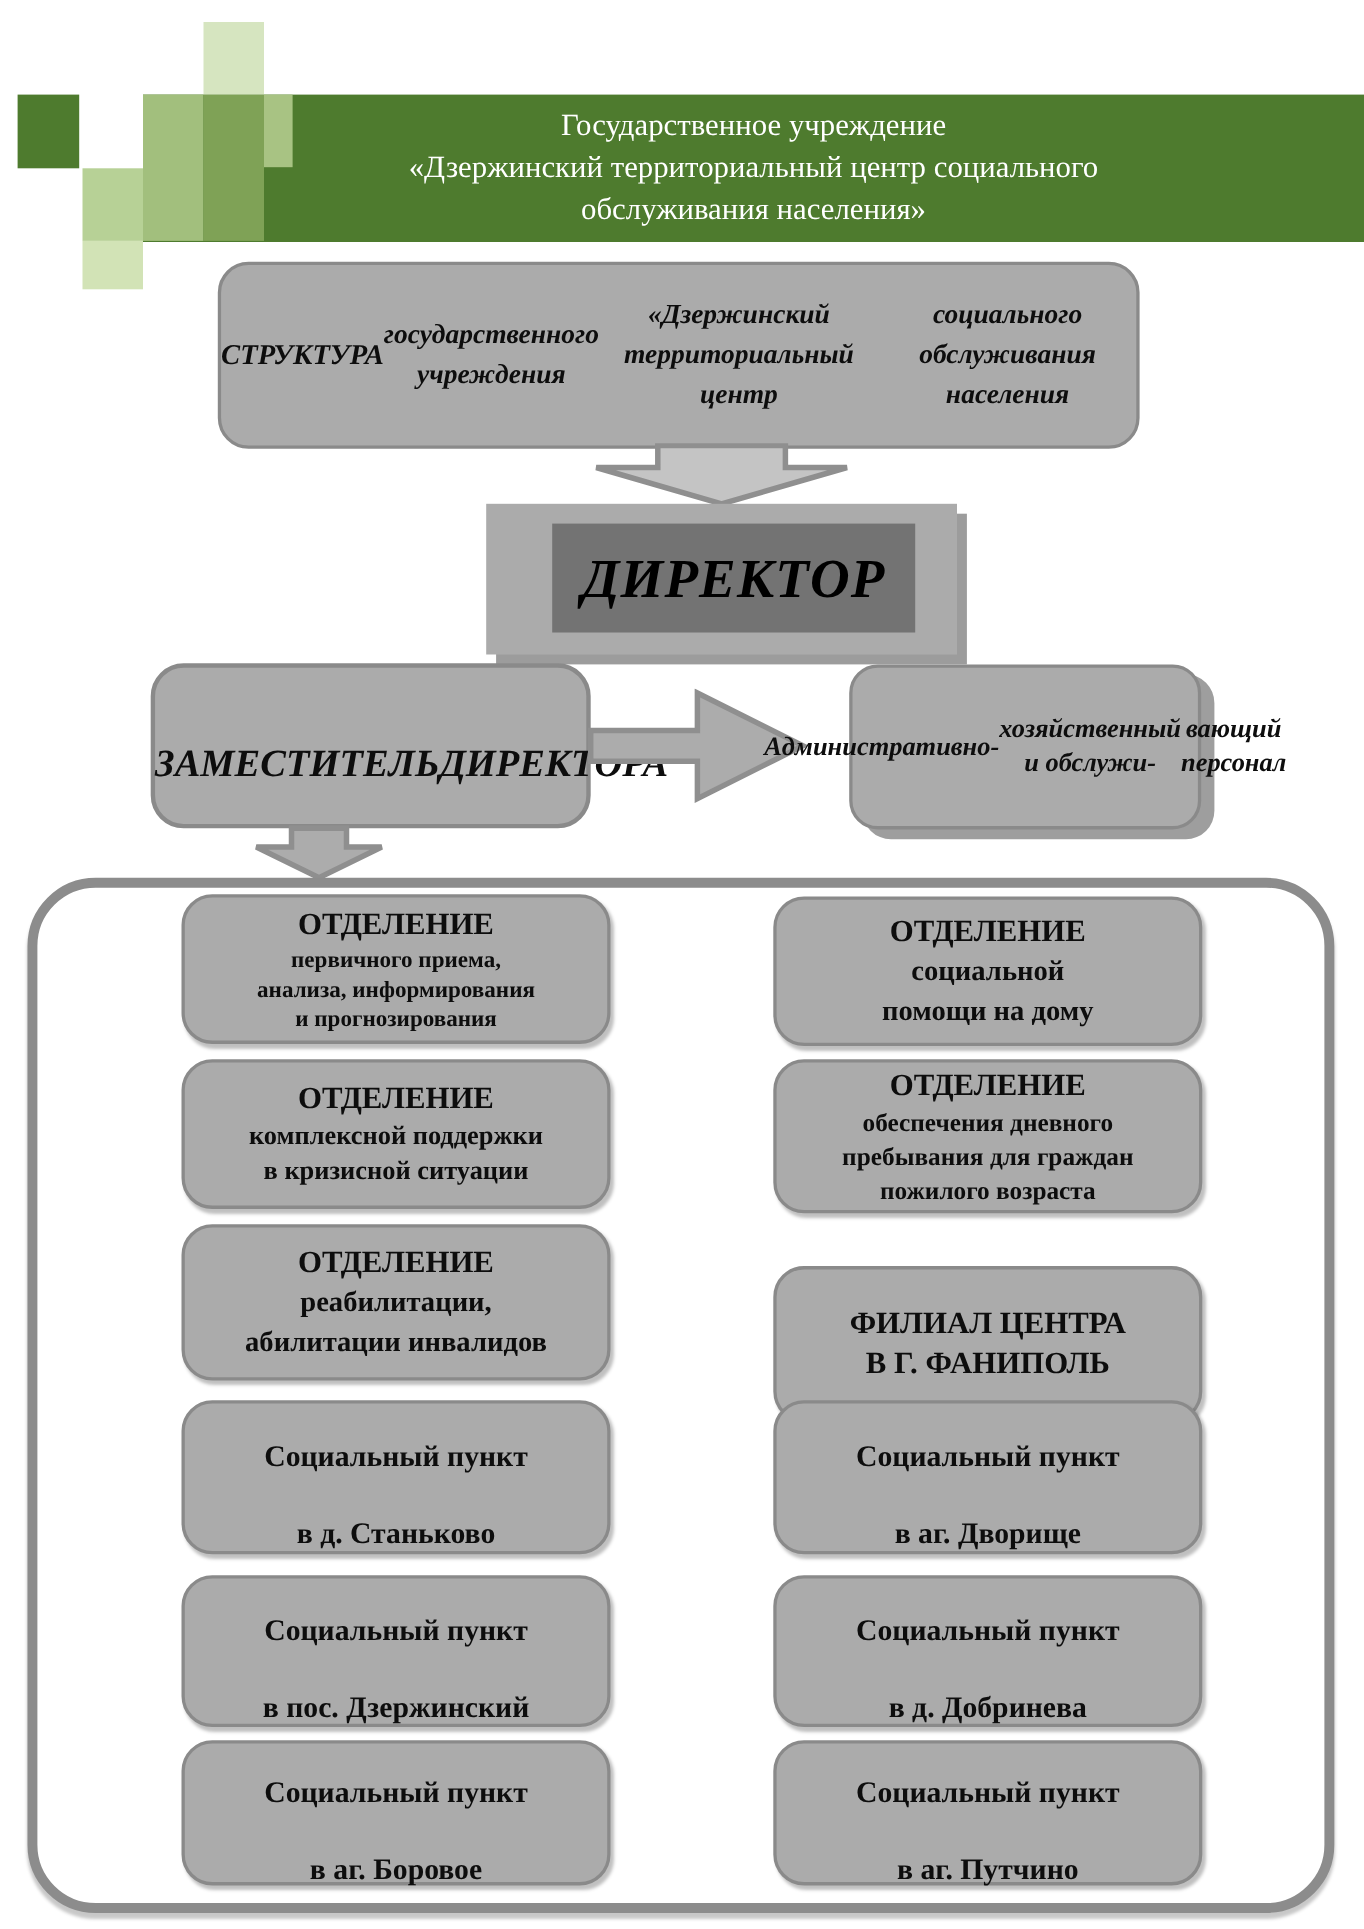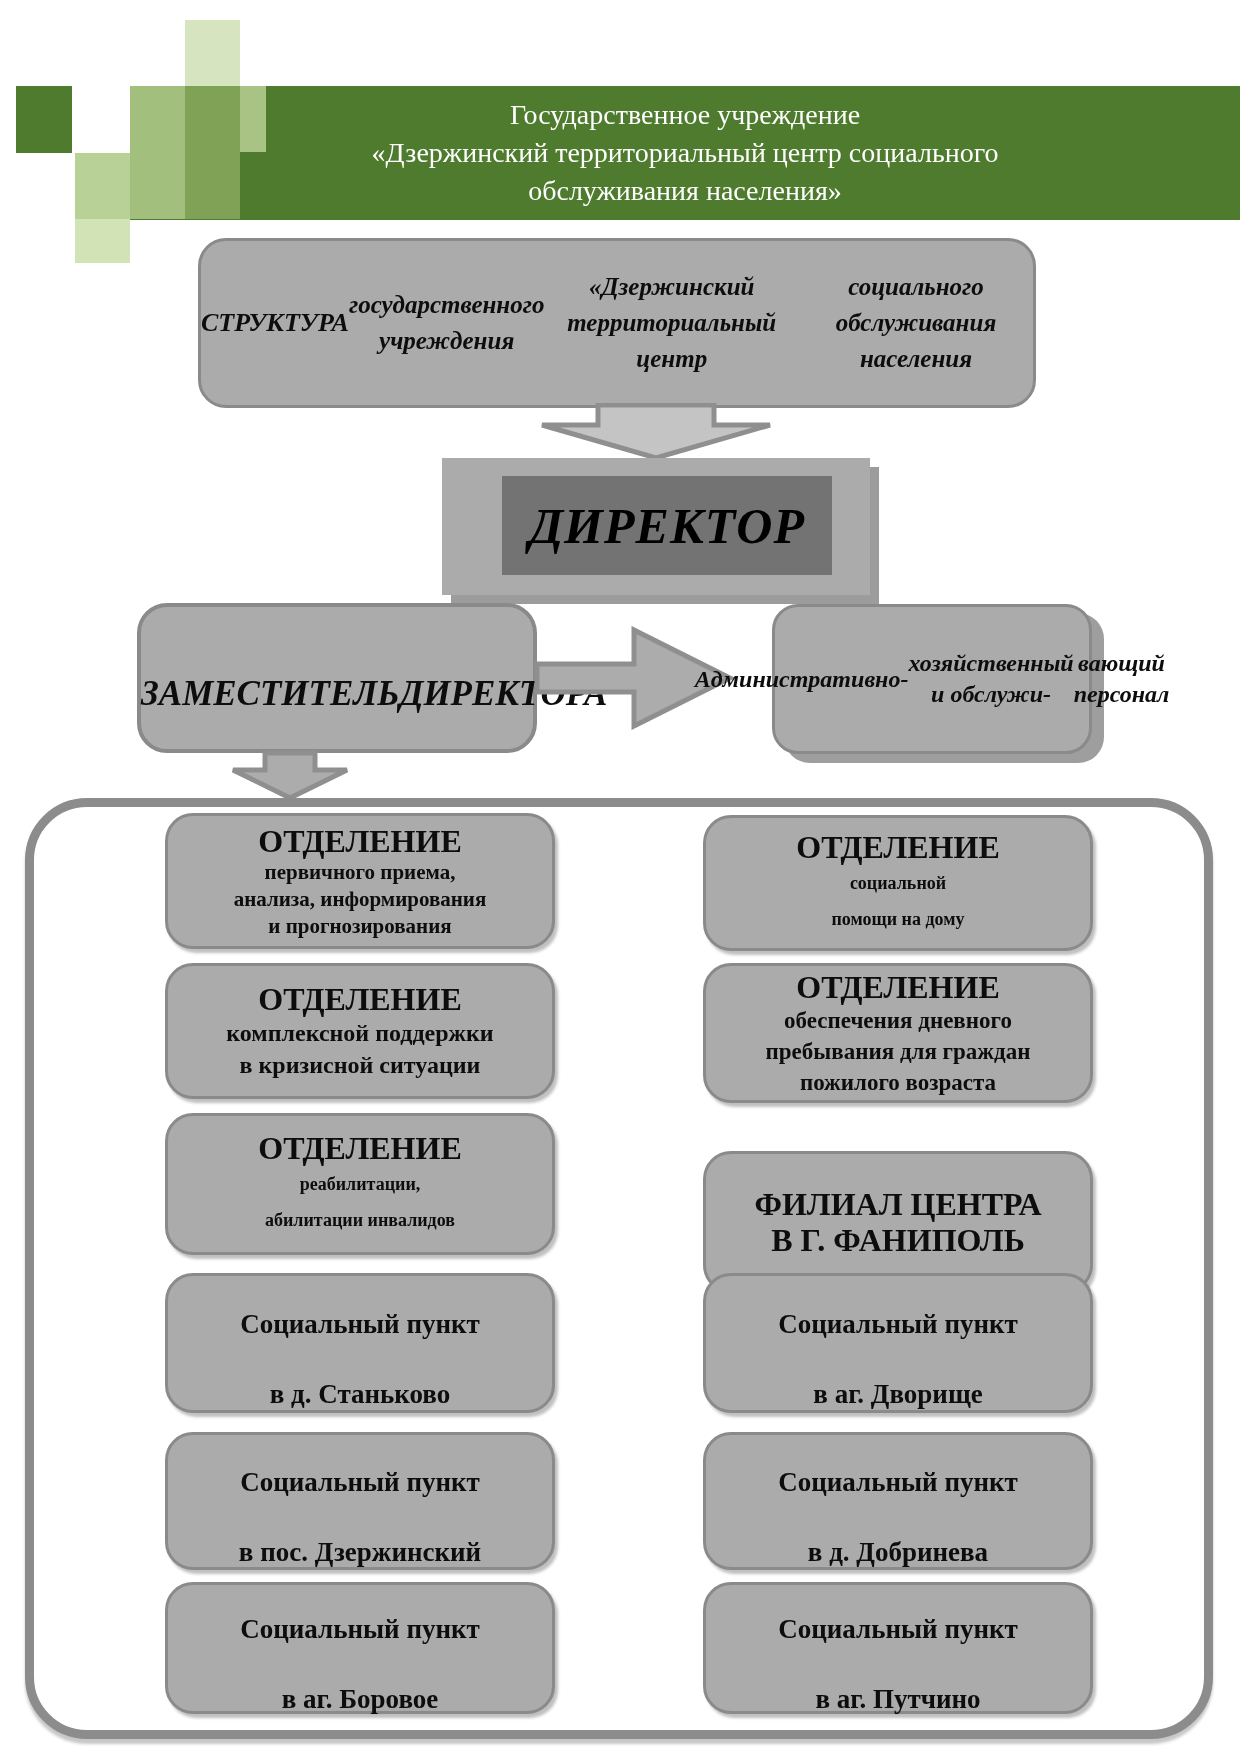--- a/index.html
+++ b/index.html
@@ -57,22 +57,22 @@
   }
   
   .gbox{
     position:absolute;width:390px;background:var(--box_fill,#ababab);
     border:3px solid var(--box_border,#8a8a8a);border-radius:28px;
     display:flex;flex-direction:column;justify-content:center;align-items:center;
     text-align:center;font-weight:bold;color:#0d0d0d;box-sizing:border-box;
     box-shadow:3px 4px 3px rgba(0,0,0,.25);
   }
   .ln{white-space:nowrap;}
-  .fs28{font-size:32px;line-height:36px;}
-  .fs26{font-size:18px;line-height:36px;}
+  .fs28{font-size:28px;line-height:36px;}
+  .fs26{font-size:26px;line-height:36px;}
   .fs27{font-size:27px;line-height:38px;margin-top:32px;}
   .fs24{font-size:24px;line-height:32px;}
   .fs23{font-size:23px;line-height:31px;}
   .fs21{font-size:21px;line-height:27px;}
   
   .arrow polygon{fill:var(--arrow_fill,#b3b3b3);stroke:var(--arrow_border,#8f8f8f);stroke-width:5;}
   .arrow.light polygon{fill:#c4c4c4;}
 </style>
 </head>
 <body>

